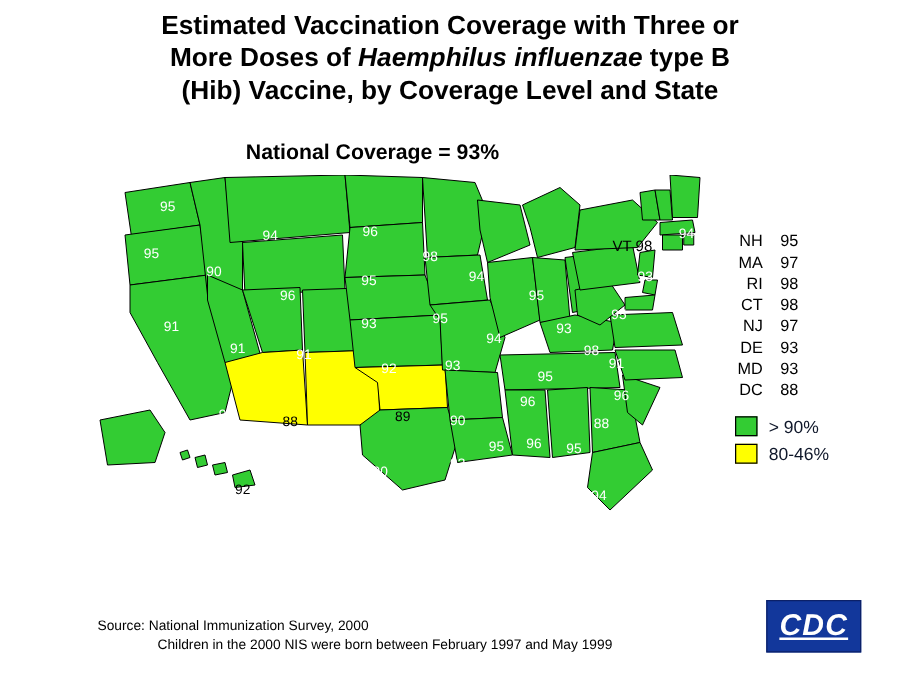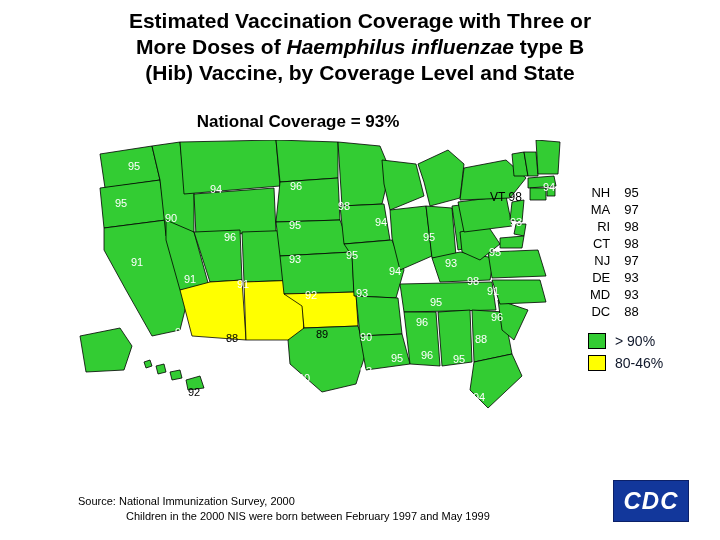--- a/index.html
+++ b/index.html
@@ -61,20 +61,21 @@
   .src .l2{ padding-left:48px; display:block; }
   .cdc{
     position:absolute; left:613px; top:480px; width:74px; height:40px;
     background:#12379b;
     border:1px solid #0b2068;
   }
   .cdc .txt{
     color:#ffffff; font-style:italic; font-weight:bold;
     font-size:24px; text-align:center; line-height:40px;
     letter-spacing:1px;
+    text-decoration:underline;
   }
 </style>
 </head>
 <body>
 
 <div class="title">
   <div>Estimated Vaccination Coverage with Three or</div>
   <div><span>More Doses of </span><span class="ital">Haemphilus influenzae</span><span> type B</span></div>
   <div>(Hib) Vaccine, by Coverage Level and State</div>
 </div>

